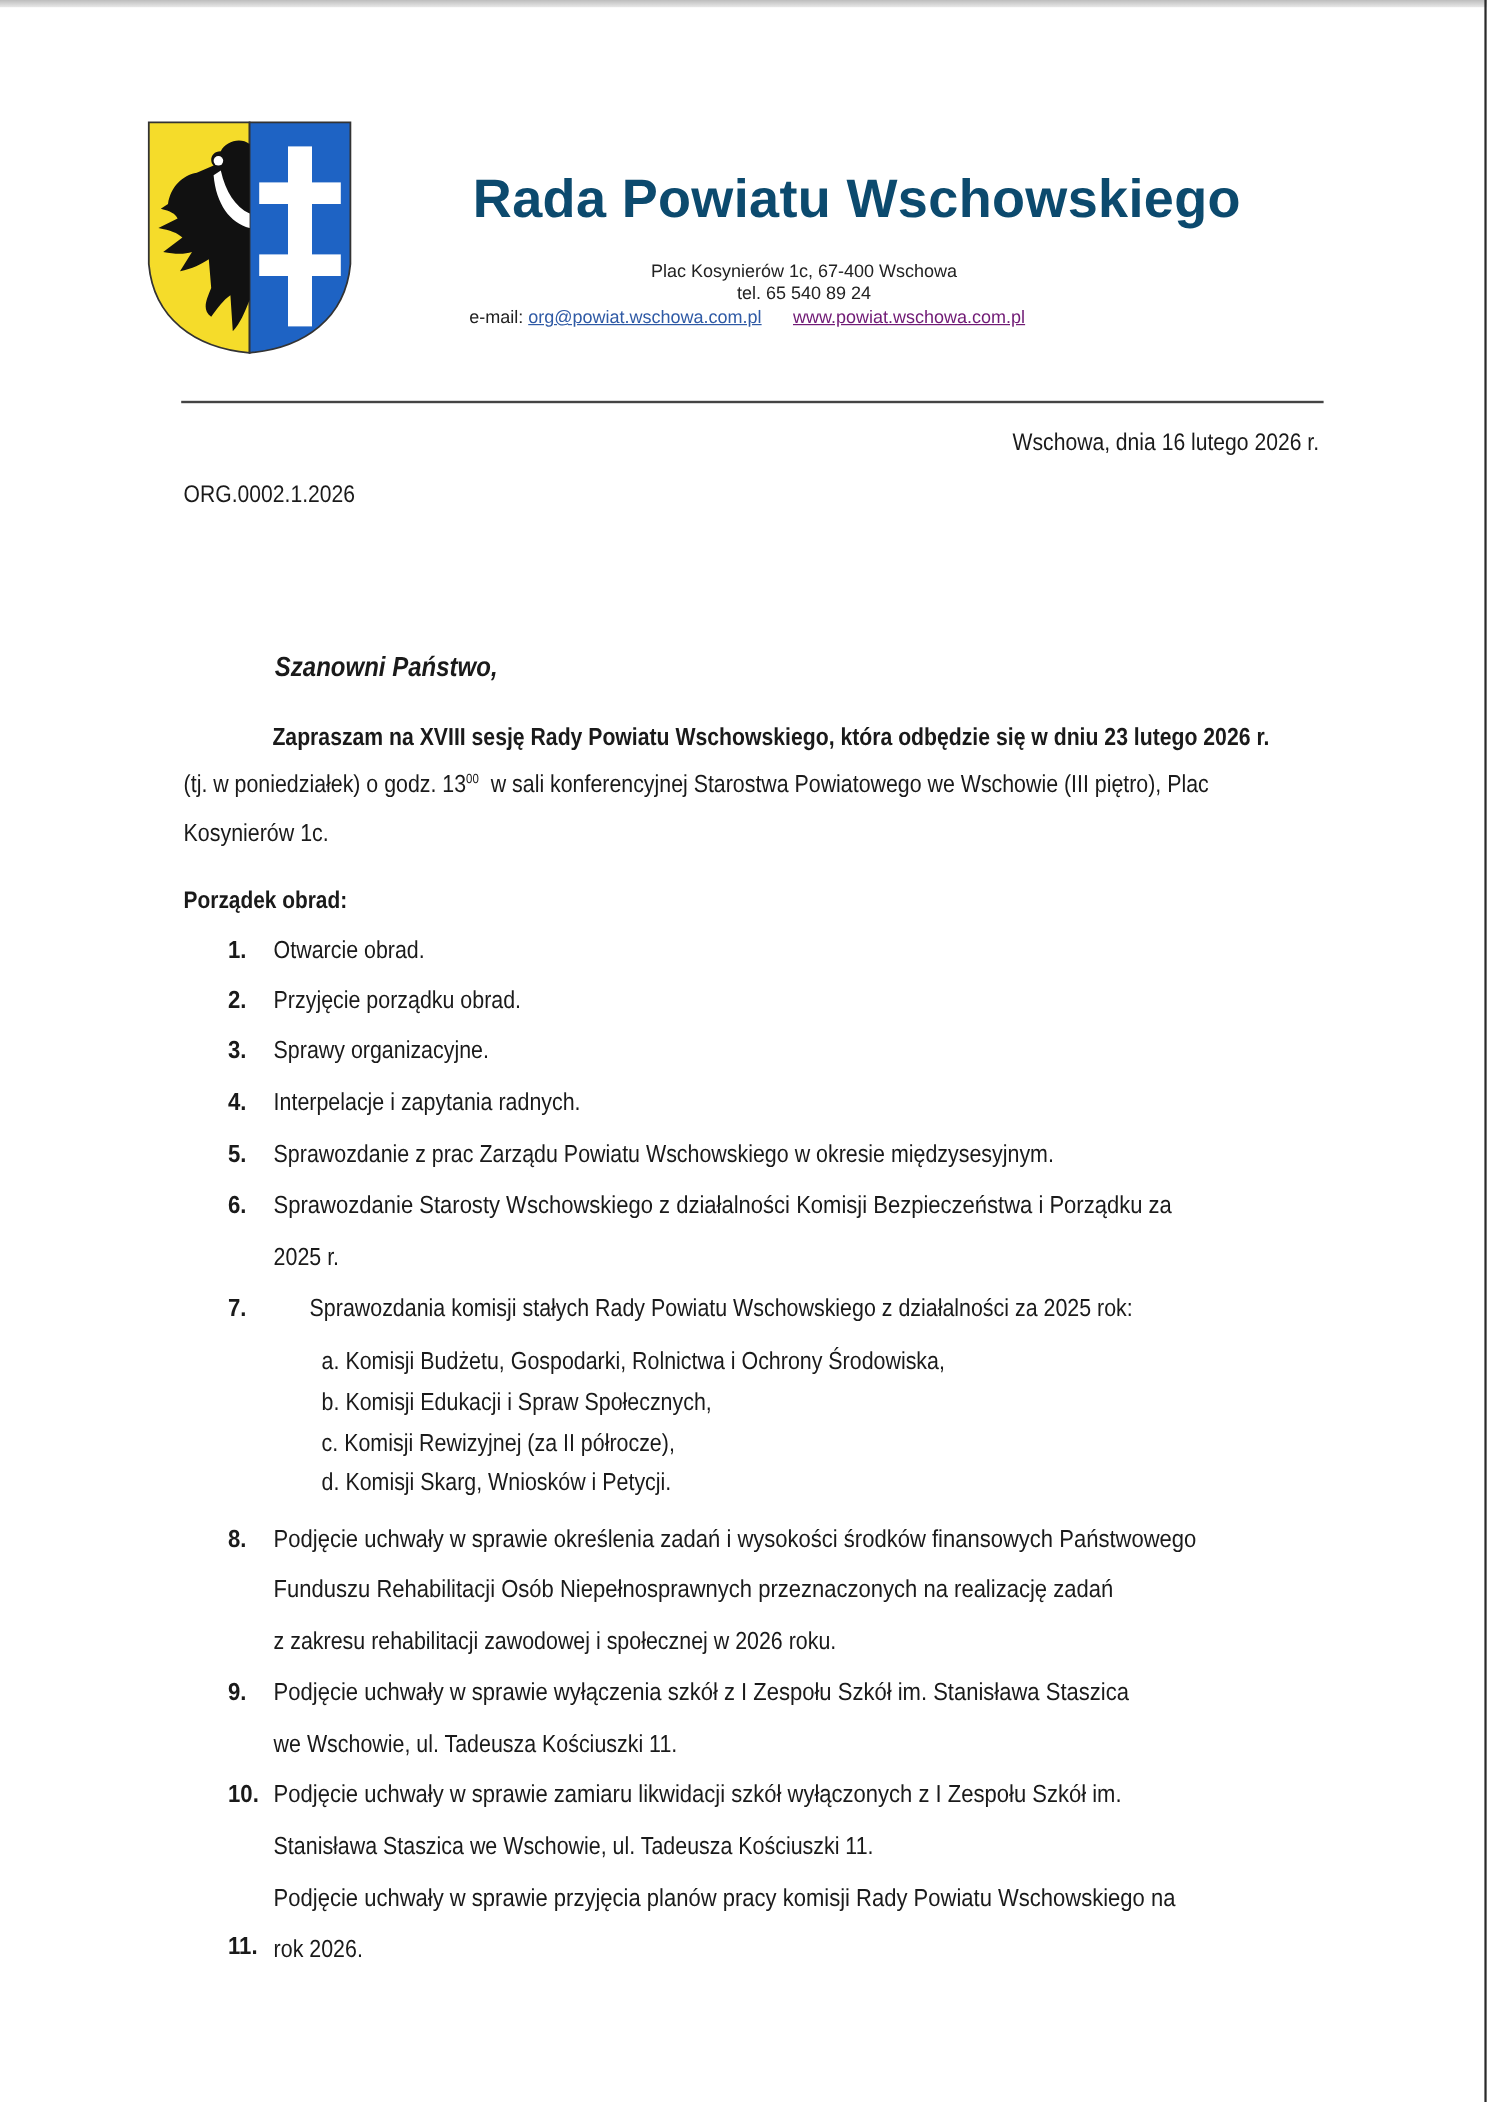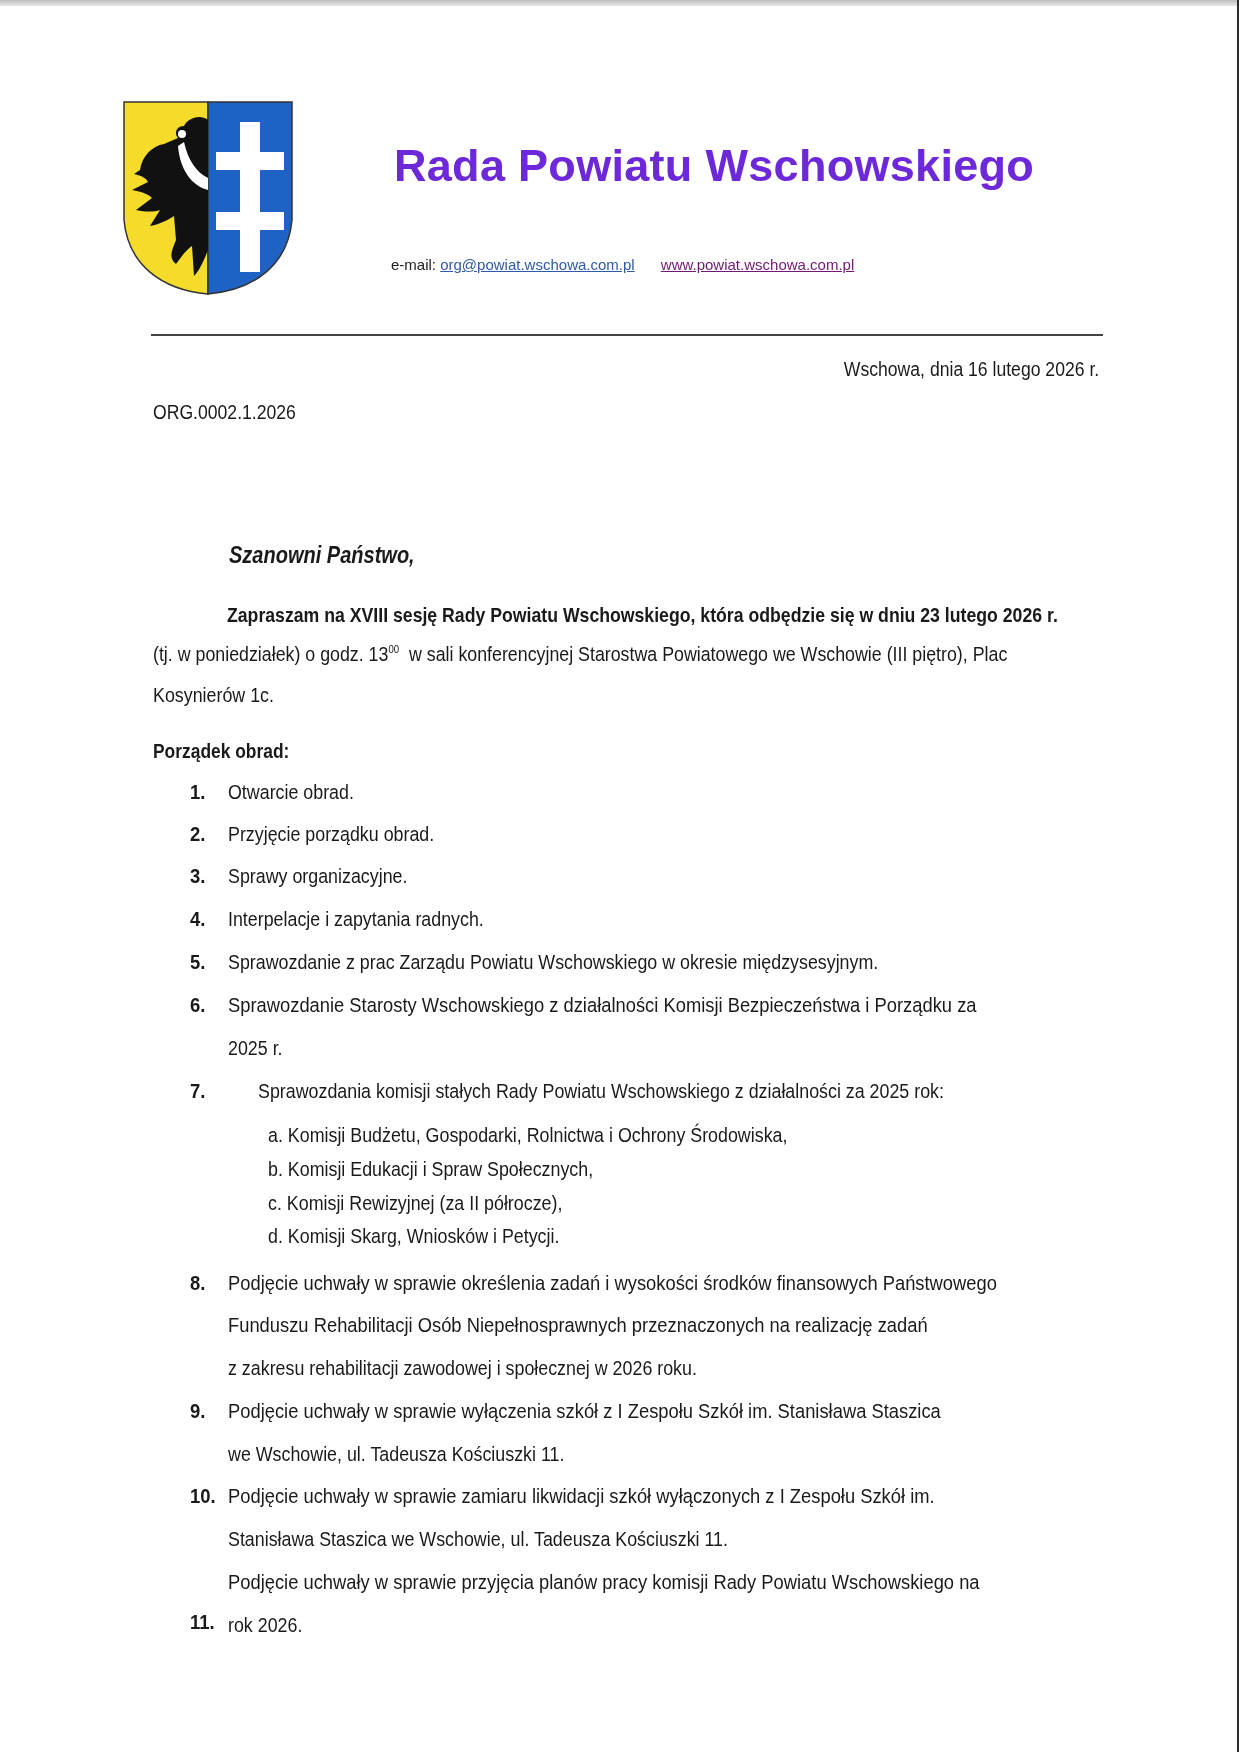--- a/index.html
+++ b/index.html
@@ -8,21 +8,21 @@
     background: #ffffff; color: #1a1a1a;
     font-family: "Liberation Sans", "DejaVu Sans", sans-serif;
   }
   .scan-top { position: absolute; left: 0; top: 0; width: 1239px; height: 6px;
     background: linear-gradient(#bdbdbd, #e8e8e8); }
   .scan-right { position: absolute; right: 0; top: 0; width: 2px; height: 1752px; background: #2a2a2a; }
 
   .crest { position: absolute; left: 122px; top: 100px; width: 172px; height: 196px; }
 
   .title { position: absolute; left: 394px; top: 140px; width: 710px;
-    font-size: 45px; font-weight: bold; color: #6d28d9; letter-spacing: 0.3px; white-space: nowrap; }
+    font-size: 45px; font-weight: bold; color: #0c4a6e; letter-spacing: 0.3px; white-space: nowrap; }
   .addr { position: absolute; top: 218px; left: 390px; width: 560px; text-align: center;
     font-size: 15px; color: #222; line-height: 18px; }
   .contact { position: absolute; top: 256px; left: 391px; font-size: 15px; color: #222; white-space: nowrap; }
   .contact a { color: #2f5aa5; text-decoration: underline; }
   .contact .www { margin-left: 22px; color: #701a75; }
 
   .rule { position: absolute; left: 151px; top: 334px; width: 952px; height: 2px; background: #444; }
 
   .date { position: absolute; right: 140px; top: 358px; font-size: 20px; transform: scaleX(0.88); transform-origin: right center; white-space: nowrap; }
   .ref { position: absolute; left: 153px; top: 401px; font-size: 20px; transform: scaleX(0.88); transform-origin: left center; white-space: nowrap; }
@@ -54,20 +54,22 @@
   <rect x="94" y="52" width="68" height="18" fill="#fff"></rect>
   <rect x="94" y="112" width="68" height="18" fill="#fff"></rect>
 
   <path d="M86 20 C78 14 66 18 62 26 C54 26 52 34 56 38 L42 44 C30 46 20 56 18 70 L12 74 C20 76 24 78 26 82 L10 90 C20 92 26 94 30 98 L14 110 C24 112 32 112 38 110 L28 126 C38 124 46 120 52 116 L54 140 C50 150 46 158 54 164 C60 156 64 150 70 146 L72 176 C78 170 82 160 86 150 Z" fill="#111"></path>
   <path d="M62 42 C66 60 74 72 86 78 L86 90 C70 86 58 70 56 46 Z" fill="#fff"></path>
   <circle cx="60" cy="34" r="4" fill="#fff"></circle>
 </svg>
 
 <div class="title">Rada Powiatu Wschowskiego</div>
 <div class="addr">
+  <div>Plac Kosynierów 1c, 67-400 Wschowa</div>
+  <div>tel. 65 540 89 24</div>
 </div>
 <div class="contact">
   <span>e-mail:</span>
   <a>org@powiat.wschowa.com.pl</a>
   <a class="www">www.powiat.wschowa.com.pl</a>
 </div>
 
 <div class="rule"></div>
 
 <div class="date">Wschowa, dnia 16 lutego 2026 r.</div>

